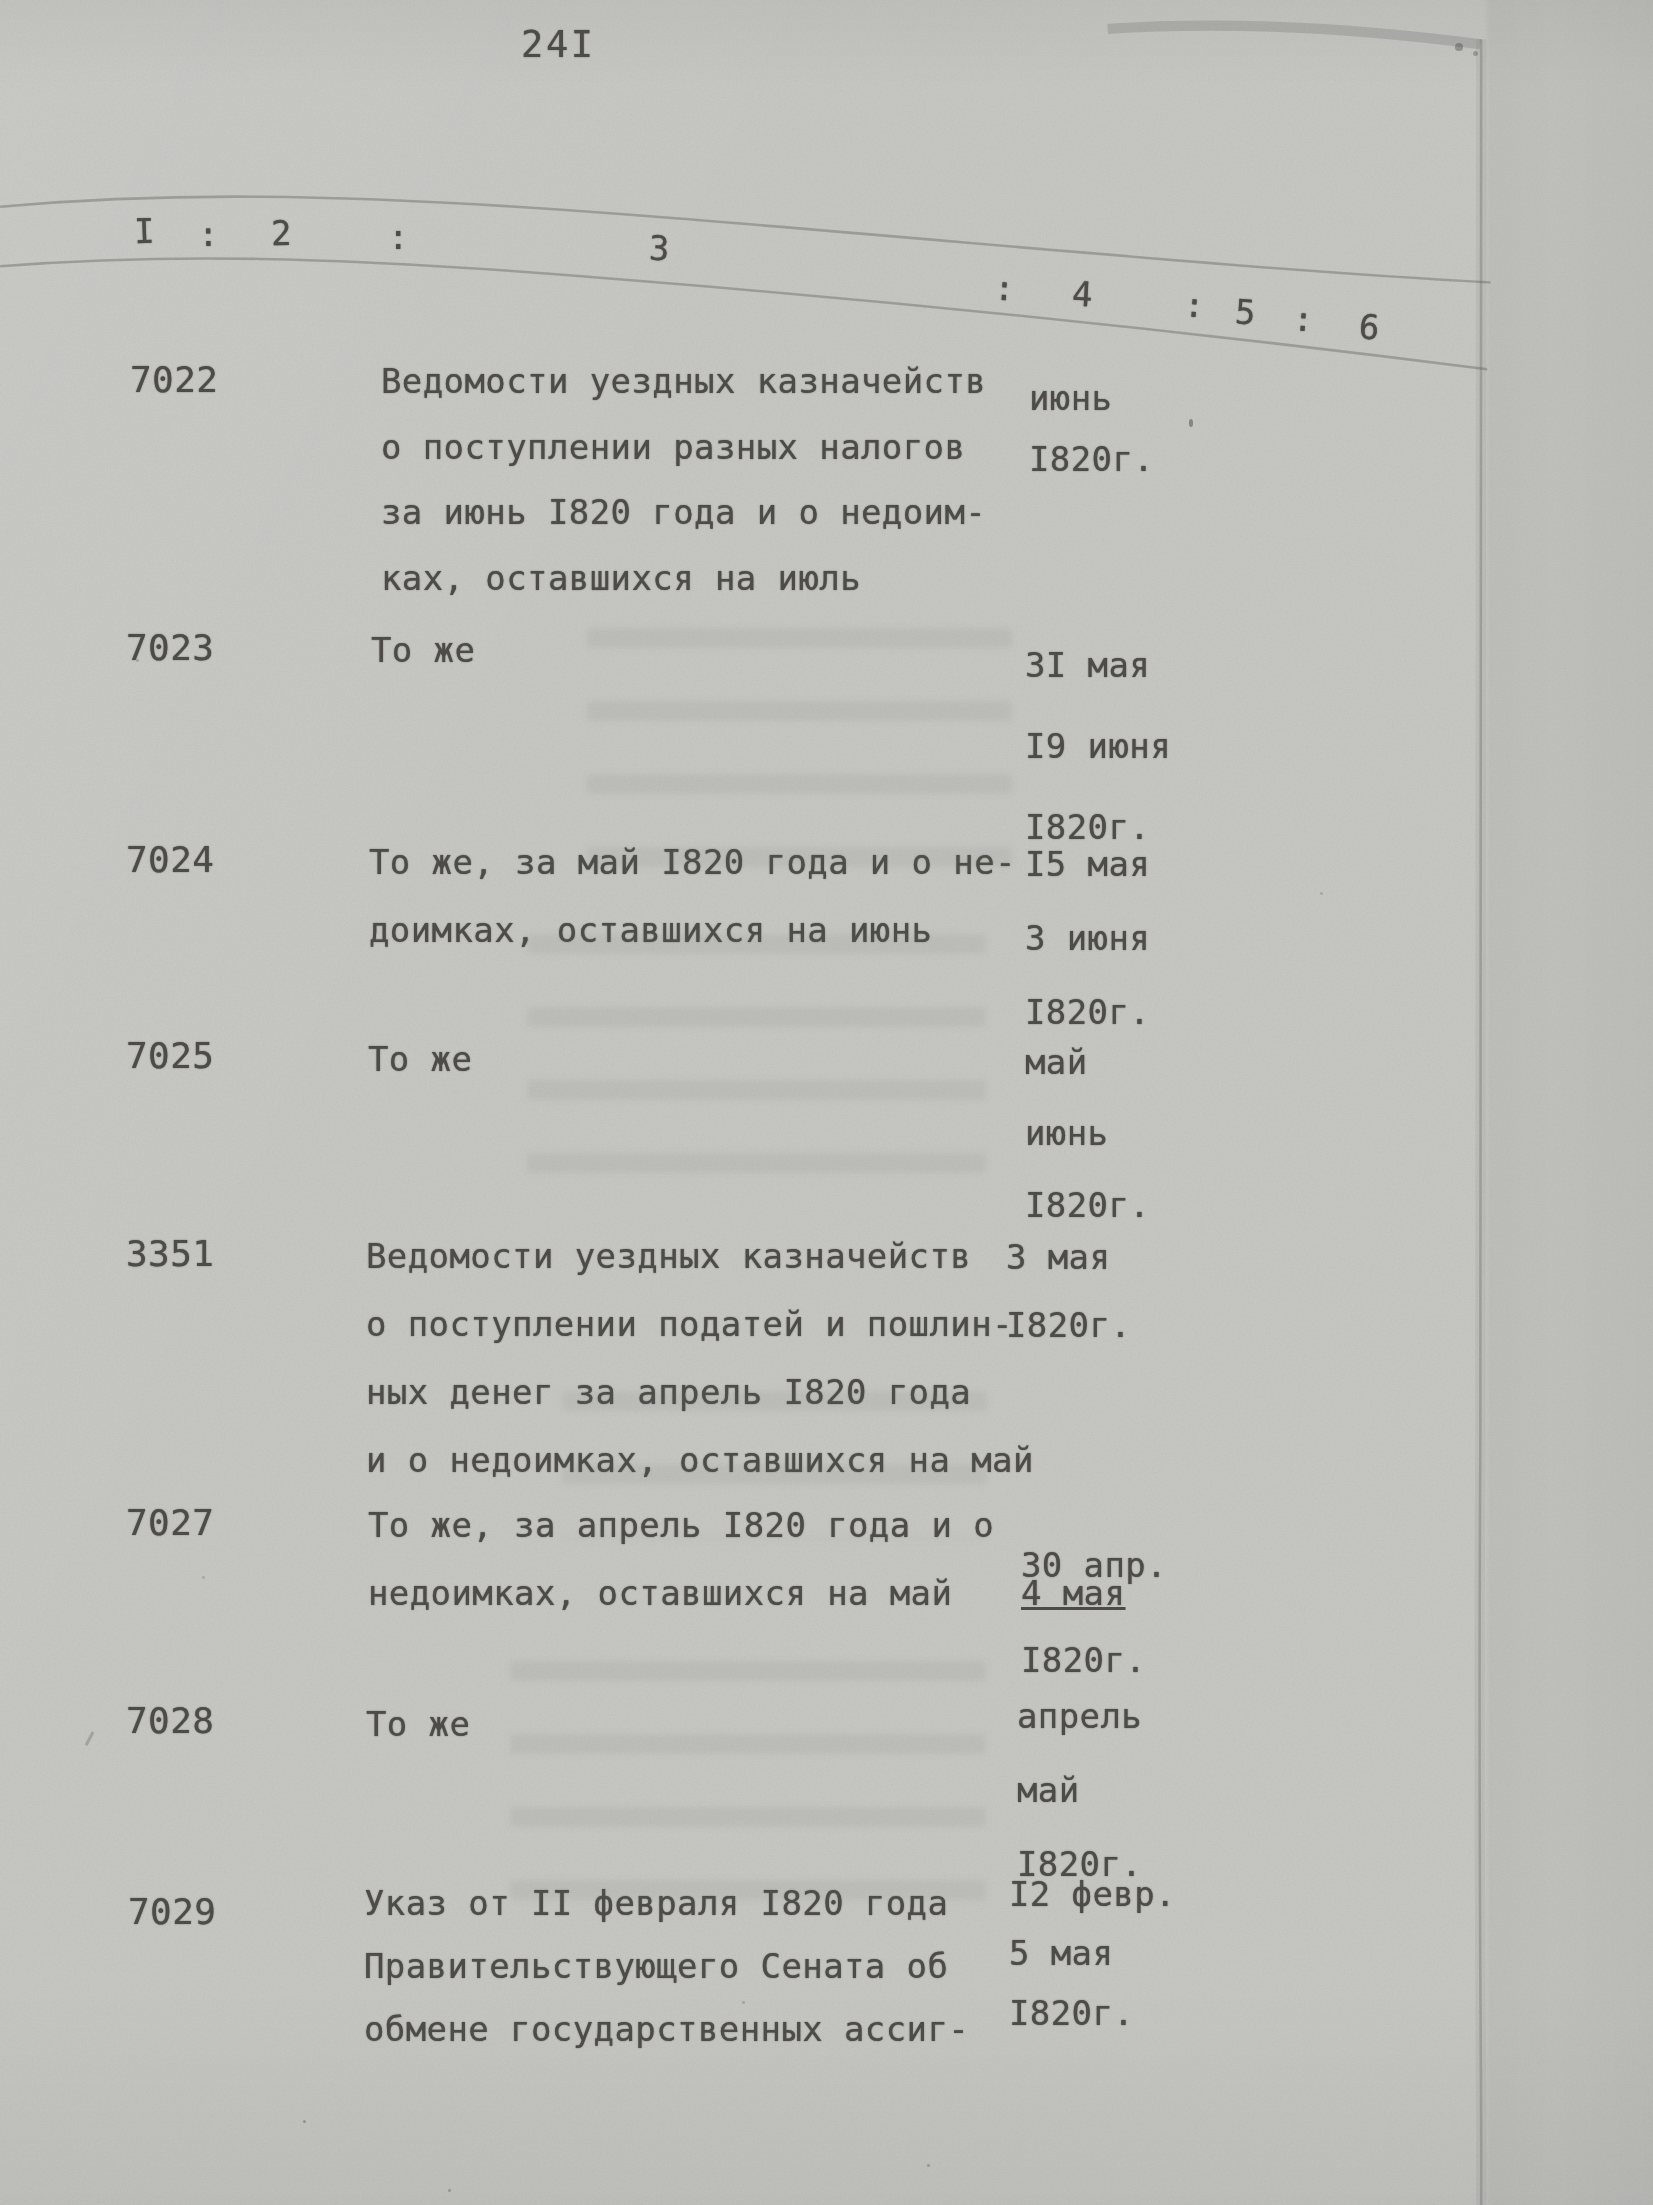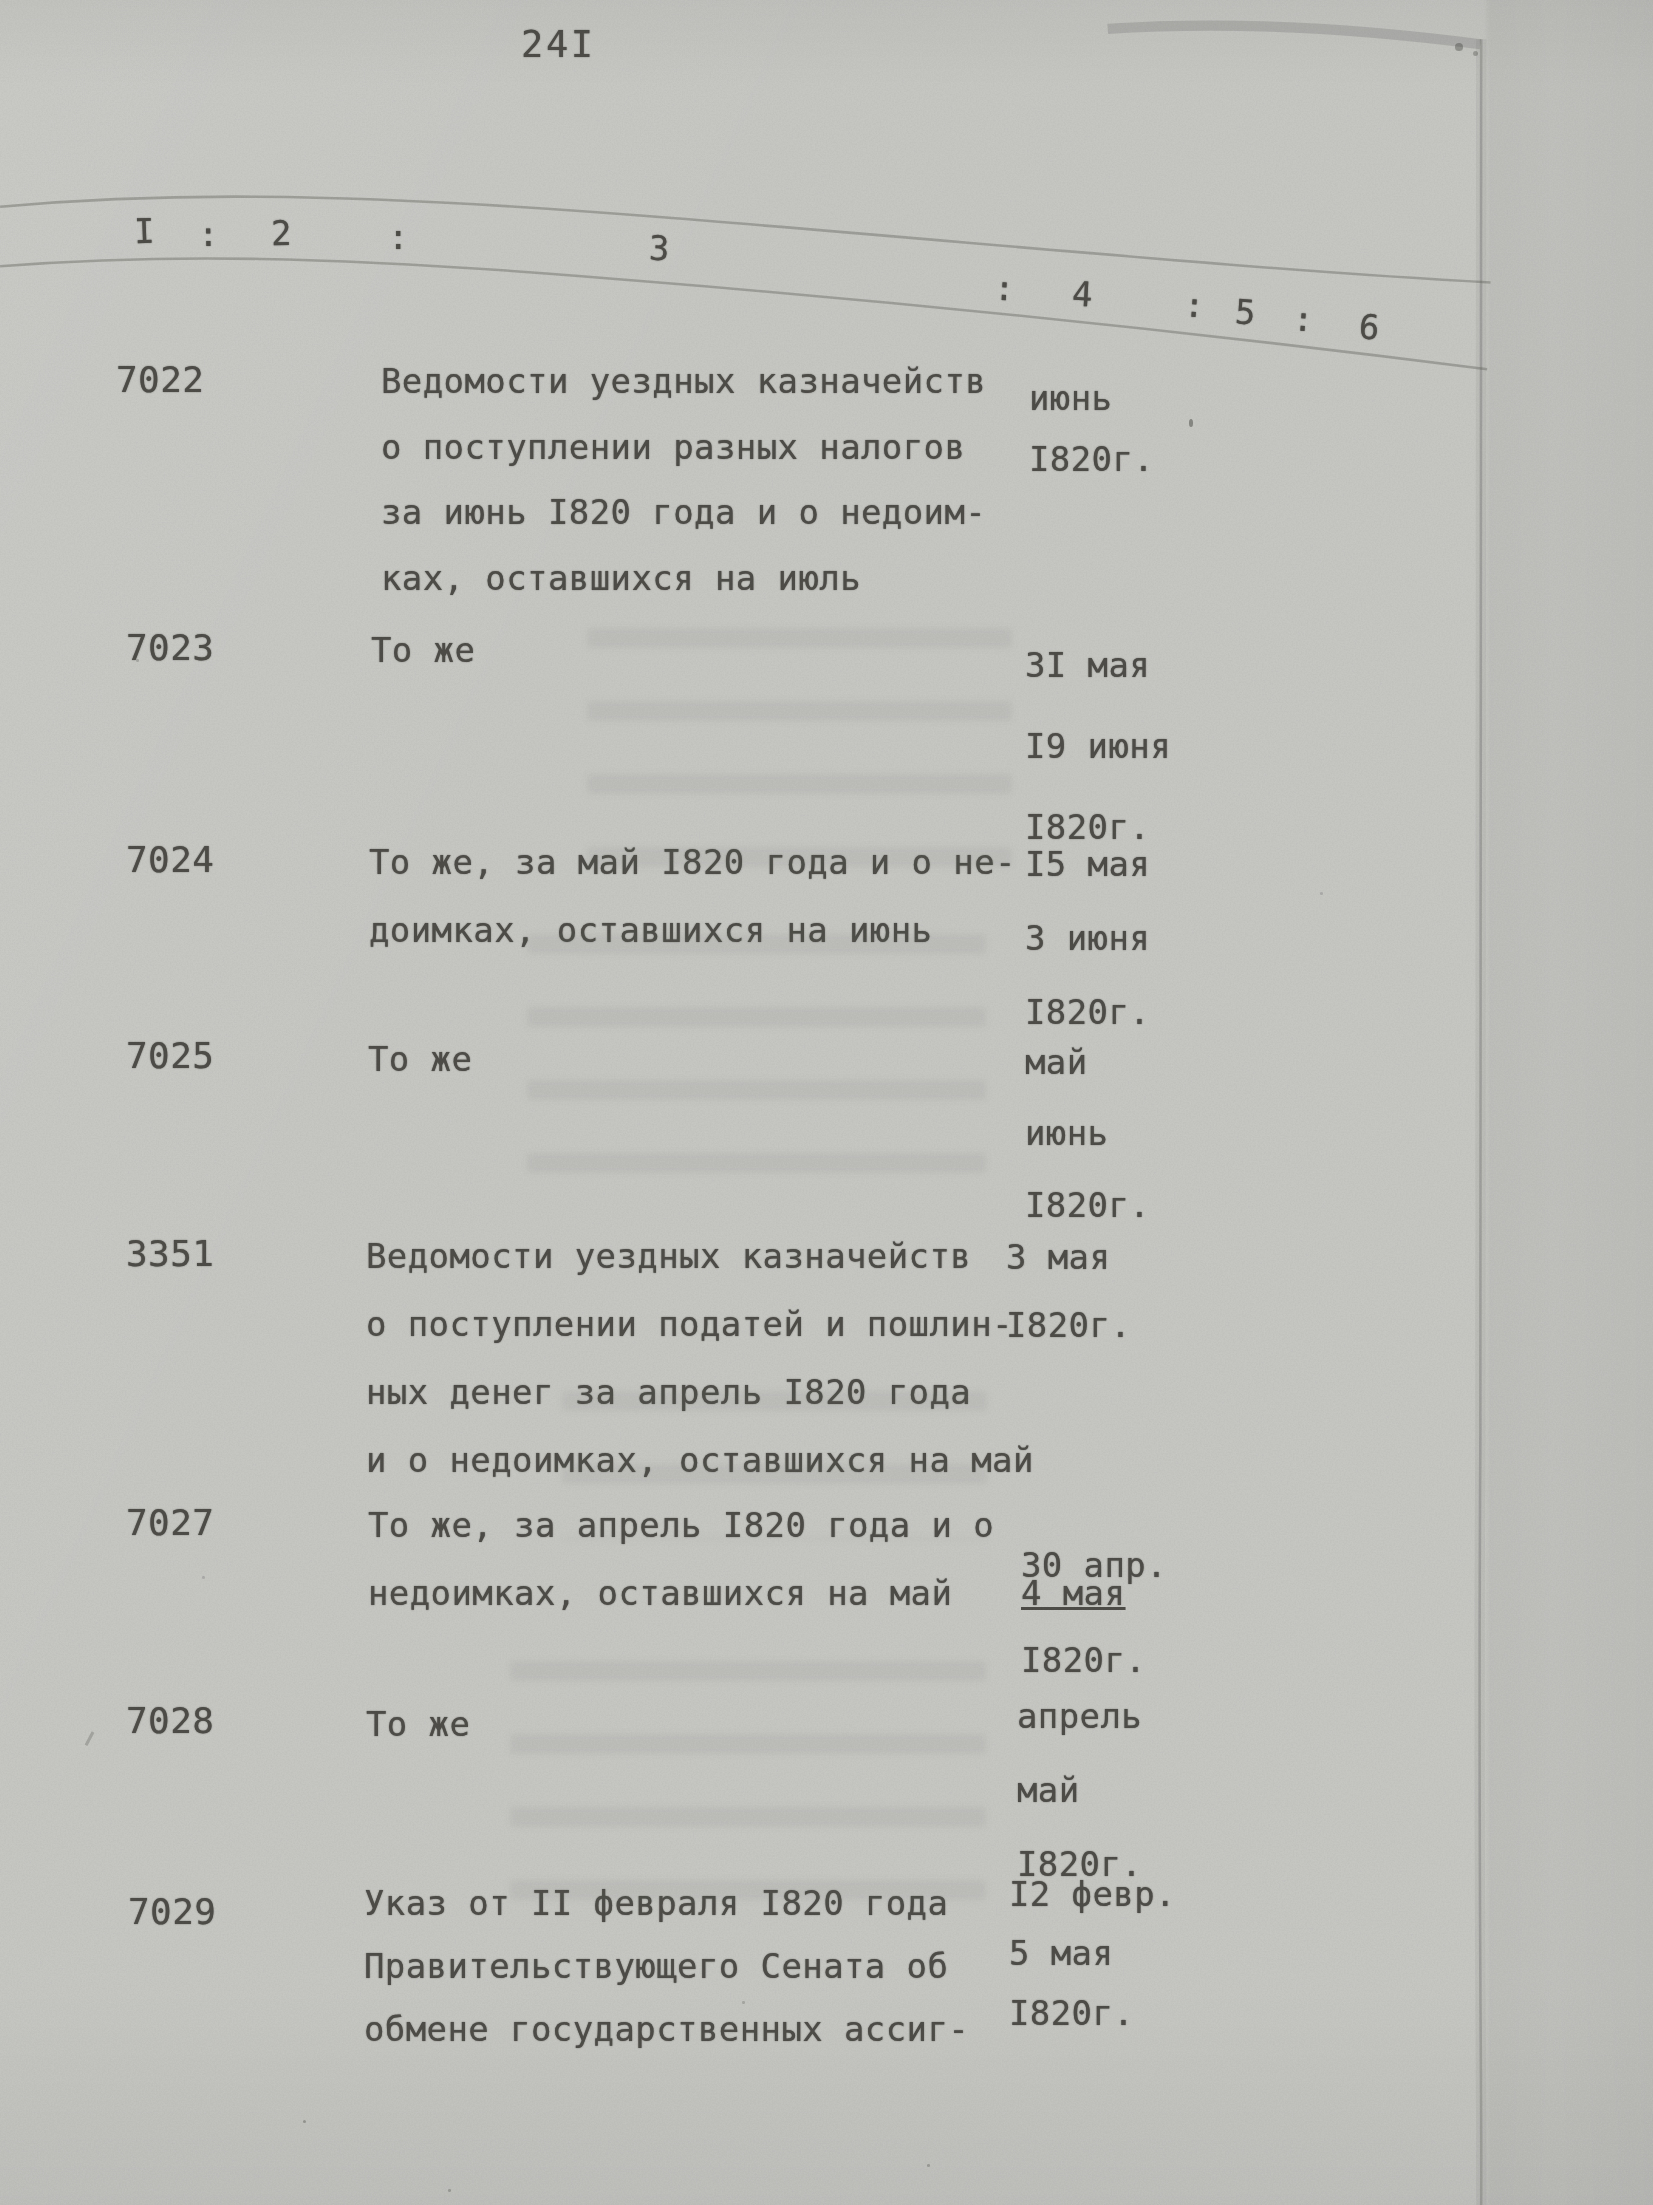--- a/index.html
+++ b/index.html
@@ -66,21 +66,21 @@
       <div class="typed header-cell" style="left: 994px; top: 271px; transform: rotate(3deg);">:</div>
       <div class="typed header-cell" style="left: 1072px; top: 277px; transform: rotate(3deg);">4</div>
       <div class="typed header-cell" style="left: 1184px; top: 288px; transform: rotate(4deg);">:</div>
       <div class="typed header-cell" style="left: 1235px; top: 295px; transform: rotate(4deg);">5</div>
       <div class="typed header-cell" style="left: 1293px; top: 302px; transform: rotate(4deg);">:</div>
       <div class="typed header-cell" style="left: 1359px; top: 310px; transform: rotate(5deg);">6</div>
     </div>
 
   <div id="entries">
       <div class="entry-row">
-        <div class="typed entry-number" style="left: 116px; top: 362px;">7022</div>
+        <div class="typed entry-number" style="left: 130px; top: 362px;">7022</div>
         <div class="typed" style="left: 381px; top: 364px;">Ведомости уездных казначейств</div>
         <div class="typed" style="left: 381px; top: 430px;">о поступлении разных налогов</div>
         <div class="typed" style="left: 381px; top: 495px;">за июнь I820 года и о недоим-</div>
         <div class="typed" style="left: 381px; top: 561px;">ках, оставшихся на июль</div>
         <div class="typed" style="left: 1029px; top: 381px;">июнь</div>
         <div class="typed" style="left: 1029px; top: 442px;">I820г.</div>
       </div>
       <div class="entry-row">
         <div class="typed entry-number" style="left: 126px; top: 630px;">7023</div>
         <div class="typed" style="left: 371px; top: 633px;">То же</div>

